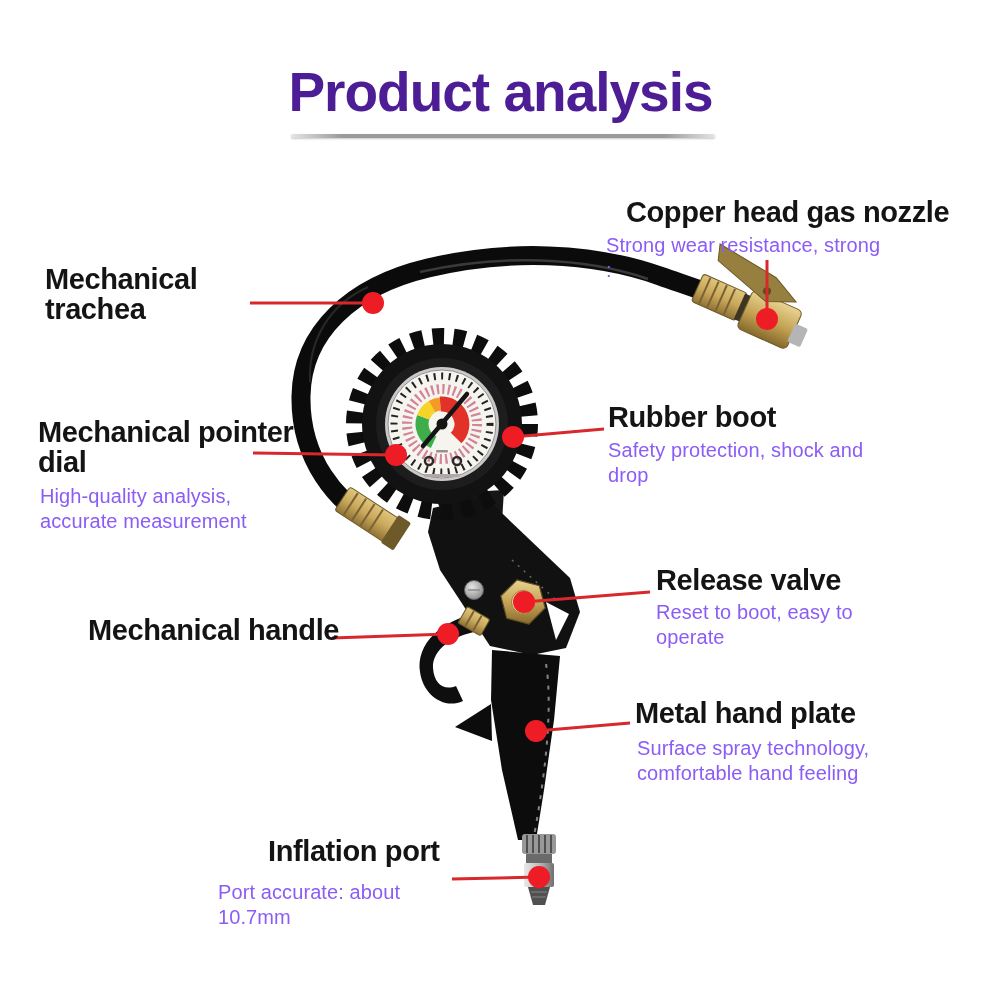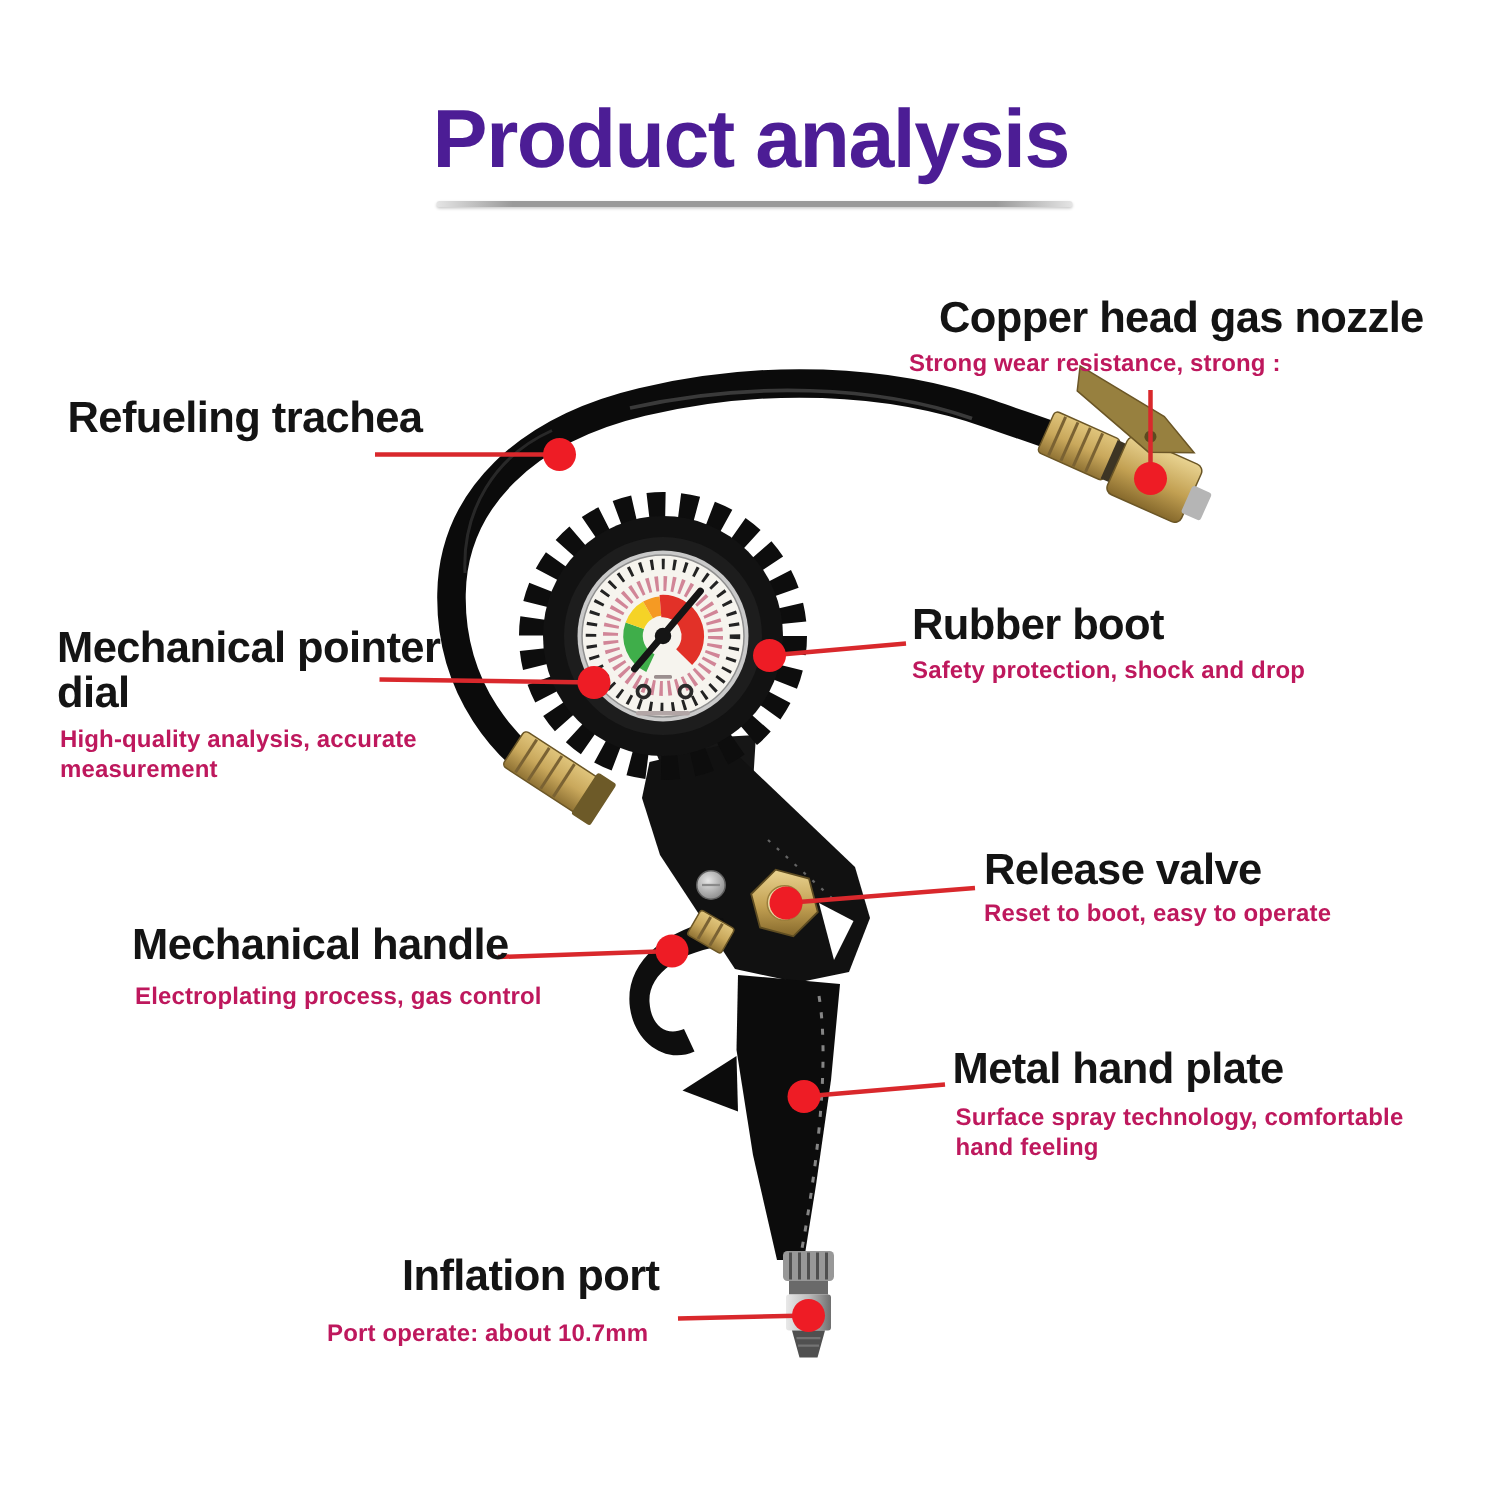--- a/index.html
+++ b/index.html
@@ -16,21 +16,21 @@
   .title-underline{
     position:absolute;left:291px;top:134px;width:424px;height:4px;
     background:linear-gradient(90deg,rgba(150,150,150,.25),#9a9a9a 12%,#9a9a9a 88%,rgba(150,150,150,.25));
     border-radius:2px;box-shadow:0 1px 2px rgba(0,0,0,.22);
   }
   .co-h{
     position:absolute;font-size:29px;font-weight:700;color:#141414;
     letter-spacing:-0.4px;line-height:1.02;white-space:normal;
   }
   .co-s{
-    position:absolute;font-size:16px;font-weight:700;color:#be185d;
+    position:absolute;font-size:20px;font-weight:400;color:#8b5cf6;
     line-height:1.27;letter-spacing:0.1px;
   }
 </style>
 </head>
 <body>
 
 <div class="canvas">
 
   <svg class="product-svg" viewBox="0 0 1001 1001" aria-hidden="true">
     <defs>
@@ -176,33 +176,32 @@
       <circle cx="539" cy="877" r="11"></circle>
     </g>
   </svg>
 
   <h1 class="title">Product analysis</h1>
   <div class="title-underline"></div>
 
   <div class="co-h" style="left:626px;top:198px;width:330px;">Copper head gas nozzle</div>
   <div class="co-s" style="left:606px;top:233px;width:280px;">Strong wear resistance, strong :</div>
 
-  <div class="co-h" style="left:45px;top:265px;width:260px;">Refueling trachea</div>
+  <div class="co-h" style="left:45px;top:265px;width:260px;">Mechanical trachea</div>
 
   <div class="co-h" style="left:38px;top:418px;width:265px;">Mechanical pointer dial</div>
   <div class="co-s" style="left:40px;top:484px;width:255px;">High-quality analysis, accurate measurement</div>
 
   <div class="co-h" style="left:608px;top:403px;width:260px;">Rubber boot</div>
   <div class="co-s" style="left:608px;top:438px;width:280px;">Safety protection, shock and drop</div>
 
   <div class="co-h" style="left:656px;top:566px;width:240px;">Release valve</div>
   <div class="co-s" style="left:656px;top:600px;width:250px;">Reset to boot, easy to operate</div>
 
   <div class="co-h" style="left:88px;top:616px;width:260px;">Mechanical handle</div>
-  <div class="co-s" style="left:90px;top:655px;width:280px;">Electroplating process, gas control</div>
 
   <div class="co-h" style="left:635px;top:699px;width:260px;">Metal hand plate</div>
   <div class="co-s" style="left:637px;top:736px;width:300px;">Surface spray technology, comfortable hand feeling</div>
 
   <div class="co-h" style="left:268px;top:837px;width:200px;">Inflation port</div>
-  <div class="co-s" style="left:218px;top:880px;width:250px;">Port operate: about 10.7mm</div>
+  <div class="co-s" style="left:218px;top:880px;width:250px;">Port accurate: about 10.7mm</div>
 
 </div>
 
 </body></html>

